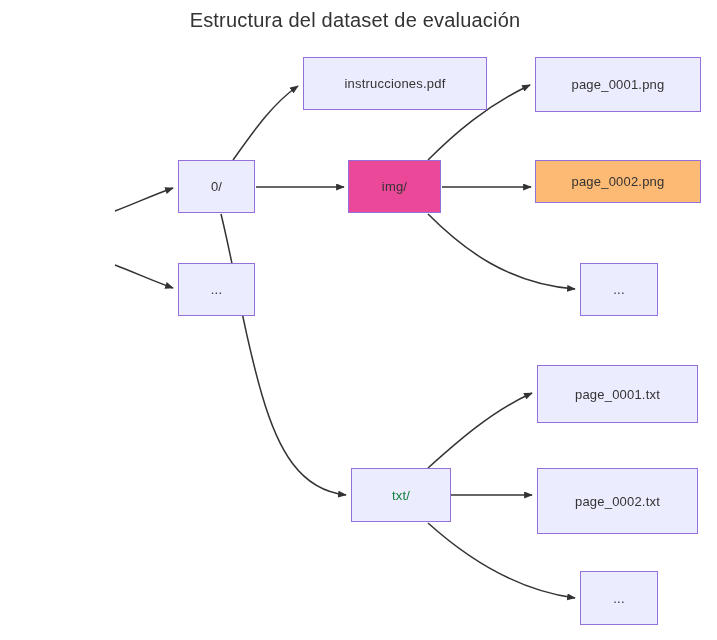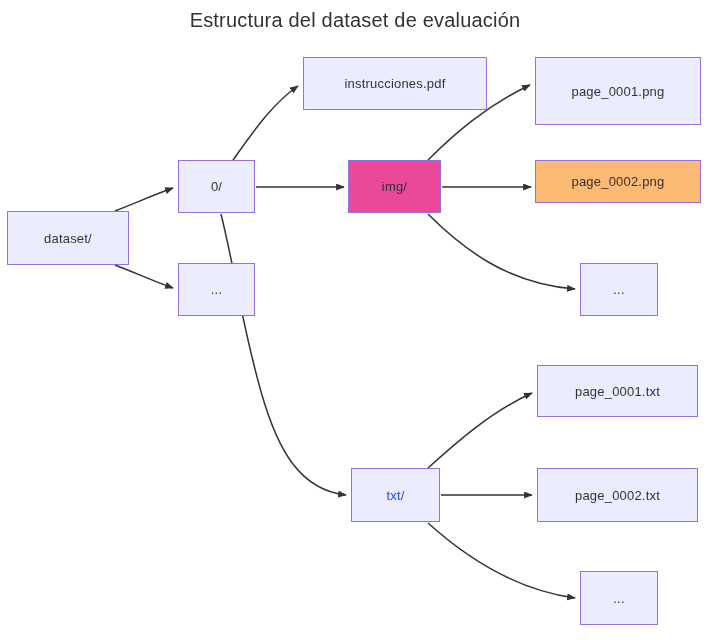--- a/index.html
+++ b/index.html
@@ -65,50 +65,47 @@
         <path class="edge" d="M221,214 C237,280 243,330 262,395 C278,450 300,490 346,495" stroke="#333333" marker-end="url(#arrow)"></path>
         <path class="edge" d="M428,160 C454,134 486,106 530,85" stroke="#333333" marker-end="url(#arrow)"></path>
         <path class="edge" d="M442,187 L531,187" stroke="#333333" marker-end="url(#arrow)"></path>
         <path class="edge" d="M428,214 C463,249 508,284 575,289" stroke="#333333" marker-end="url(#arrow)"></path>
         <path class="edge" d="M428,468 C458,441 492,411 532,393" stroke="#333333" marker-end="url(#arrow)"></path>
         <path class="edge" d="M441,495 L532,495" stroke="#333333" marker-end="url(#arrow)"></path>
         <path class="edge" d="M428,523 C468,559 516,590 575,598" stroke="#333333" marker-end="url(#arrow)"></path>
       </g>
   </svg>
 
-  <div class="node" style="left: 7px; top: 211px; width: 122px; height: 54px; background: rgb(236, 236, 255); border-color: rgb(147, 112, 219); color: rgb(51, 51, 51);">
-      <span>dataset/</span>
-    </div>
   <div class="node" style="left: 178px; top: 160px; width: 77px; height: 53px; background: rgb(236, 236, 255); border-color: rgb(147, 112, 219); color: rgb(51, 51, 51);">
       <span>0/</span>
     </div>
   <div class="node" style="left: 178px; top: 263px; width: 77px; height: 53px; background: rgb(236, 236, 255); border-color: rgb(147, 112, 219); color: rgb(51, 51, 51);">
       <span>...</span>
     </div>
   <div class="node" style="left: 303px; top: 57px; width: 184px; height: 53px; background: rgb(236, 236, 255); border-color: rgb(147, 112, 219); color: rgb(51, 51, 51);">
       <span>instrucciones.pdf</span>
     </div>
   <div class="node" style="left: 348px; top: 160px; width: 93px; height: 53px; background: #ec4899; border-color: rgb(147, 112, 219); color: rgb(51, 51, 51);">
       <span>img/</span>
     </div>
-  <div class="node" style="left: 535px; top: 57px; width: 166px; height: 68px; background: rgb(236, 236, 255); border-color: rgb(147, 112, 219); color: rgb(51, 51, 51);">
+  <div class="node" style="left: 535px; top: 57px; width: 166px; height: 55px; background: rgb(236, 236, 255); border-color: rgb(147, 112, 219); color: rgb(51, 51, 51);">
       <span>page_0001.png</span>
     </div>
   <div class="node" style="left: 535px; top: 160px; width: 166px; height: 43px; background: #fdba74; border-color: rgb(147, 112, 219); color: rgb(51, 51, 51);">
       <span>page_0002.png</span>
     </div>
   <div class="node" style="left: 580px; top: 263px; width: 78px; height: 53px; background: rgb(236, 236, 255); border-color: rgb(147, 112, 219); color: rgb(51, 51, 51);">
       <span>...</span>
     </div>
-  <div class="node" style="left: 351px; top: 468px; width: 89px; height: 54px; background: rgb(236, 236, 255); border-color: rgb(147, 112, 219); color: #1d4ed8;">
+  <div class="node" style="left: 351px; top: 468px; width: 100px; height: 54px; background: rgb(236, 236, 255); border-color: rgb(147, 112, 219); color: #15803d;">
       <span>txt/</span>
     </div>
-  <div class="node" style="left: 537px; top: 365px; width: 161px; height: 52px; background: rgb(236, 236, 255); border-color: rgb(147, 112, 219); color: rgb(51, 51, 51);">
+  <div class="node" style="left: 537px; top: 365px; width: 161px; height: 58px; background: rgb(236, 236, 255); border-color: rgb(147, 112, 219); color: rgb(51, 51, 51);">
       <span>page_0001.txt</span>
     </div>
-  <div class="node" style="left: 537px; top: 468px; width: 161px; height: 54px; background: rgb(236, 236, 255); border-color: rgb(147, 112, 219); color: rgb(51, 51, 51);">
+  <div class="node" style="left: 537px; top: 468px; width: 161px; height: 66px; background: rgb(236, 236, 255); border-color: rgb(147, 112, 219); color: rgb(51, 51, 51);">
       <span>page_0002.txt</span>
     </div>
   <div class="node" style="left: 580px; top: 571px; width: 78px; height: 54px; background: rgb(236, 236, 255); border-color: rgb(147, 112, 219); color: rgb(51, 51, 51);">
       <span>...</span>
     </div>
 
 </div>
 
 </body></html>

